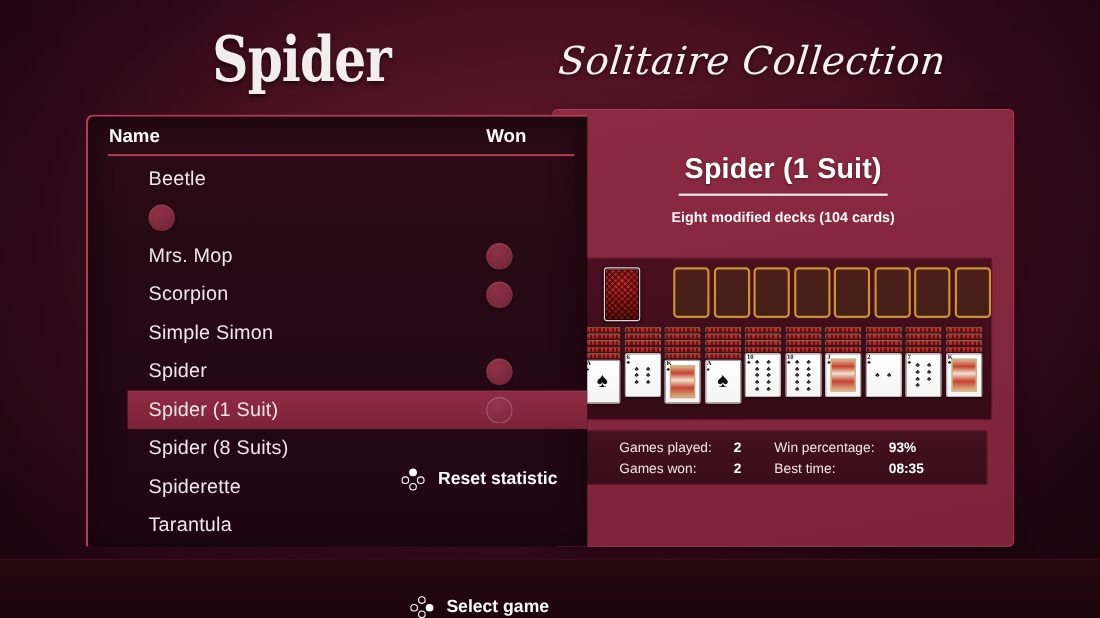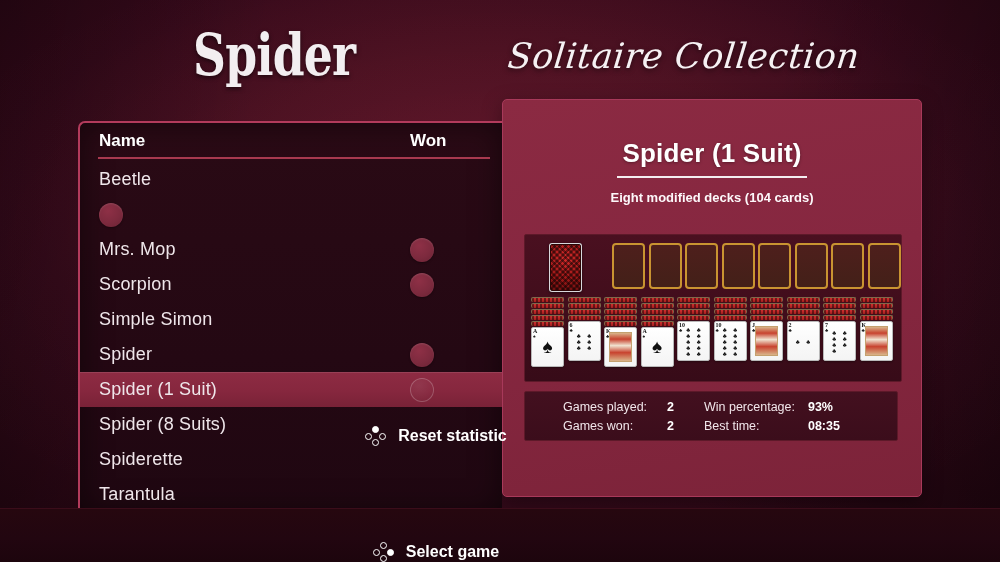--- a/index.html
+++ b/index.html
@@ -63,32 +63,31 @@
     letter-spacing: 0.5px;
     text-shadow: 0 2px 5px rgba(0,0,0,0.5);
     transform: skewX(-6deg);
   }
 
   
   .list-panel {
     position: absolute;
     left: 78px;
     top: 104px;
-    width: 424px;
+    width: 456px;
     height: 393px;
     background: linear-gradient(180deg, #2a0a15 0%, #240813 60%, #1f0711 100%);
     border-top: 2px solid #b33b5c;
     border-left: 2px solid #b33b5c;
     border-right: none;
     border-bottom: none;
     border-top-left-radius: 7px;
     box-shadow: inset 0 0 30px rgba(0,0,0,0.5);
     z-index: 4;
     overflow: hidden;
-    margin-top: 17px;
   }
 
   .list-head {
     position: relative;
     height: 36px;
     display: flex;
     align-items: center;
     padding: 0 0 0 19px;
     color: #ffffff;
     font-weight: bold;
@@ -97,21 +96,21 @@
   .list-head .col-name { flex: 1; }
   .list-head .col-won { width: 92px; text-align: left; }
   .list-head::after {
     content: "";
     position: absolute;
     left: 18px; right: 12px; bottom: 0;
     height: 2px;
     background: #a8394f;
   }
 
-  .list-rows { padding-top: 3px; }
+  .list-rows { padding-top: 3px; padding-left: 36px; }
 
   .list-row {
     position: relative;
     height: 35px;
     display: flex;
     align-items: center;
     padding-left: 19px;
     color: #efe6ea;
     font-size: 18px;
     letter-spacing: 0.2px;

